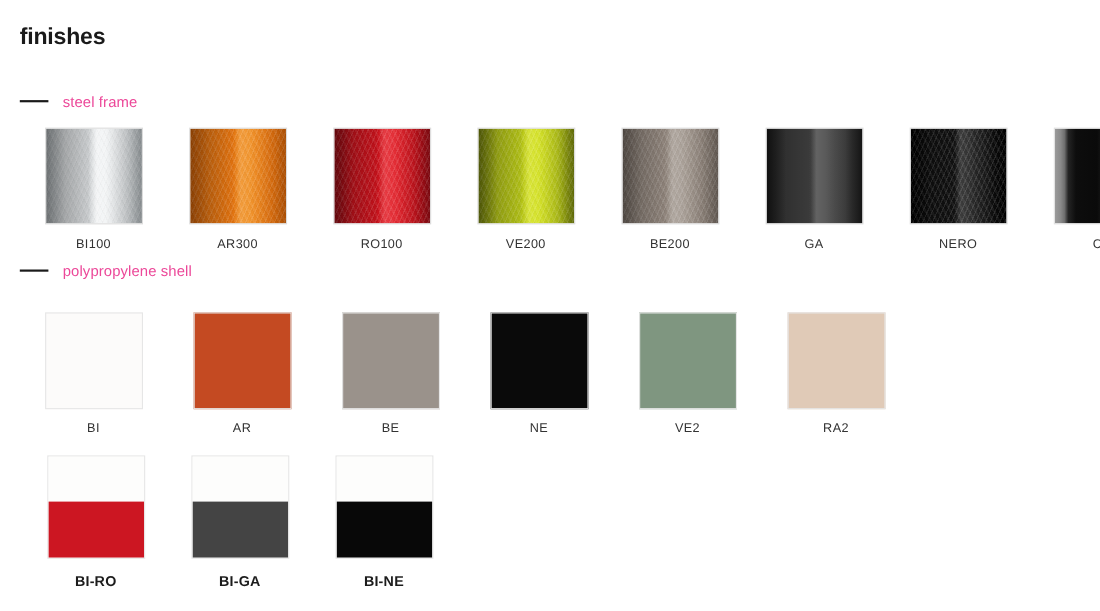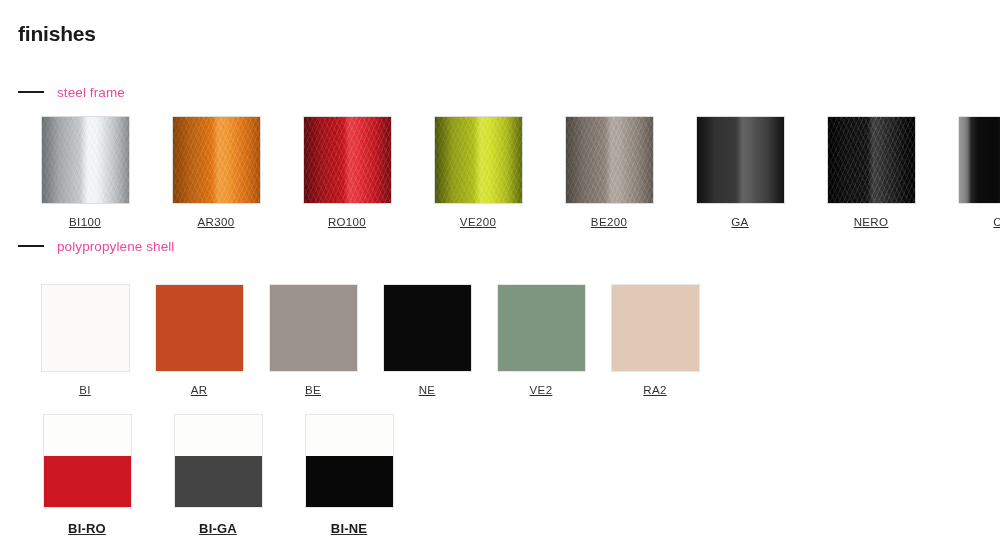--- a/index.html
+++ b/index.html
@@ -48,29 +48,28 @@
   }
   #head-steel  { top: 84px; }
   #head-poly   { top: 238px; }
 
   
   .swatch-row {
     position: absolute;
     display: flex;
   }
   #row-steel { left: 29px; top: 116px; gap: 19px; }
-  #row-poly  { left: 29px; top: 284px; gap: 2px; }
+  #row-poly  { left: 29px; top: 284px; gap: 23px; }
   #row-bi    { left: 31px; top: 414px; gap: 19px; }
 
   .swatch-cell {
     width: 112px;
     display: flex;
     flex-direction: column;
     align-items: center;
-    text-decoration: underline;
   }
 
   .chip {
     width: 89px;
     height: 88px;
     border: 1px solid #e2e2e2;
     position: relative;
     overflow: hidden;
   }
   .chip.tall { height: 94px; }

